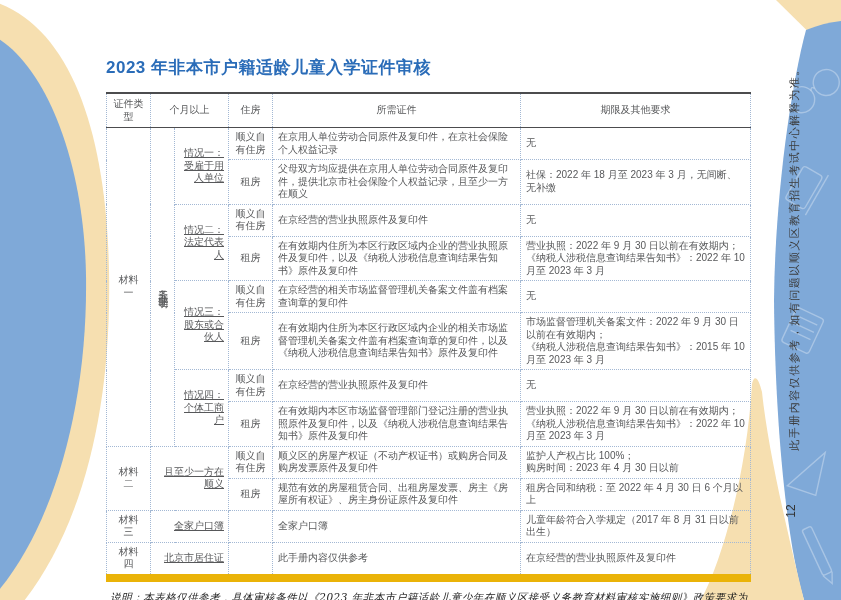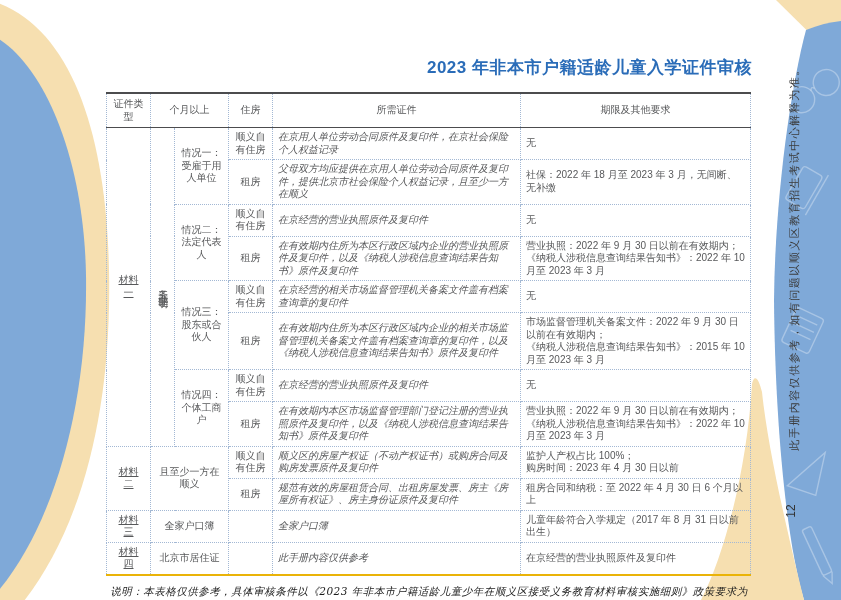--- a/index.html
+++ b/index.html
@@ -4,42 +4,42 @@
 <style>
   html,body { margin:0; padding:0; }
   body {
     width:841px; height:600px; position:relative; overflow:hidden;
     background:#ffffff;
     font-family:"Liberation Sans", sans-serif;
   }
   .bg { position:absolute; left:0; top:0; z-index:0; }
   .content { position:absolute; left:106px; top:56px; width:646px; z-index:2; }
   .title {
-    margin:0 0 13px 0; text-align:right;
+    margin:0 0 13px 0; text-align:left;
     font-size:17px; font-weight:bold; color:#2a6cb8; letter-spacing:0.5px;
   }
   table.req-table {
     width:644px; border-collapse:collapse; table-layout:fixed;
     font-size:10px; color:#57585a;
-    border-top:2px solid #4c4c4e; border-bottom:2px solid #eab308;
+    border-top:2px solid #4c4c4e; border-bottom:8px solid #eab308;
   }
   .req-table th, .req-table td {
     border:1px dotted #a3b8d4; padding:3px 5px;
     line-height:12.5px; vertical-align:middle;
     overflow:hidden;
   }
   .req-table thead th {
     border-bottom:1.5px solid #4c4c4e;
     font-weight:normal; text-align:center; padding:4px 2px; color:#57585a;
   }
-  td.c-mat   { text-align:center; white-space:pre-line; padding:3px 2px;text-decoration:underline; }
+  td.c-mat   { text-align:center; white-space:pre-line; padding:3px 2px; }
   td.c-vert  { writing-mode:vertical-rl; text-orientation:upright; text-align:center; padding:4px 0; letter-spacing:2px; }
-  td.c-case  { text-align:center; padding:3px 4px; }
+  td.c-case  { text-align:right; padding:3px 4px;text-decoration:underline; }
   td.c-house { text-align:center; padding:3px 3px;margin-top:45px; }
-  td.c-docs  { text-align:left;font-style:italic; }
+  td.c-docs  { text-align:left; }
   td.c-req   { text-align:left; white-space:pre-line; }
   .note {
     margin:9px 0 0 0; text-align:center;
     font-family:"DejaVu Serif", serif; font-style:italic;
     font-size:10.5px; color:#1c1c1c; letter-spacing:0.5px;
   }
   .side-note {
     position:absolute; top:257px; left:794px; z-index:2;
     transform:translate(-50%,-50%) rotate(-90deg);
     white-space:nowrap; font-size:11px; color:#3b3b3b; letter-spacing:1.5px;

